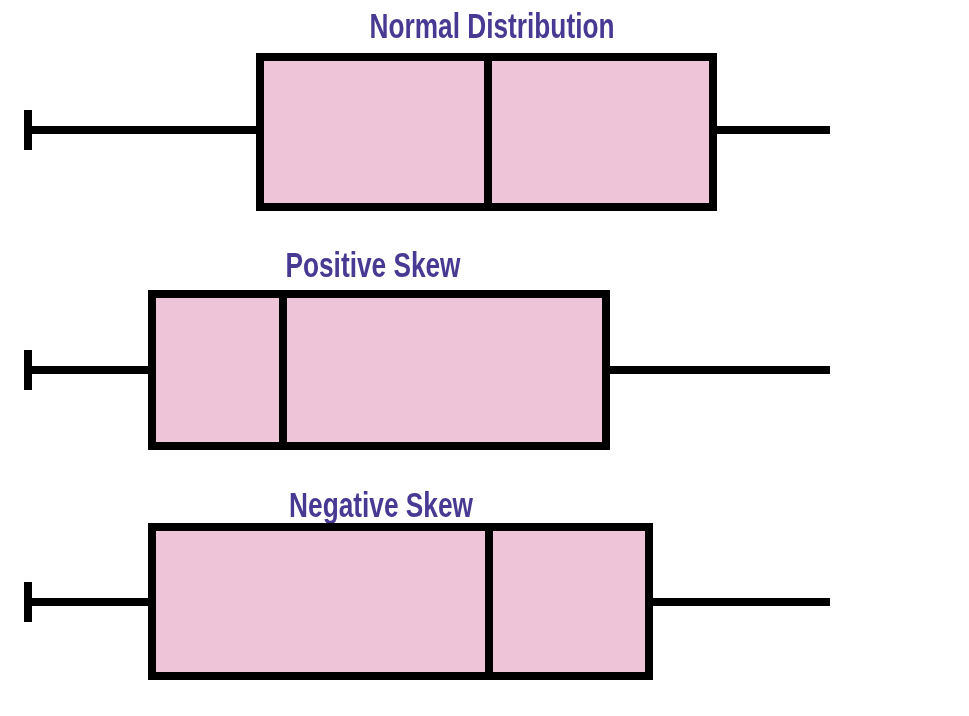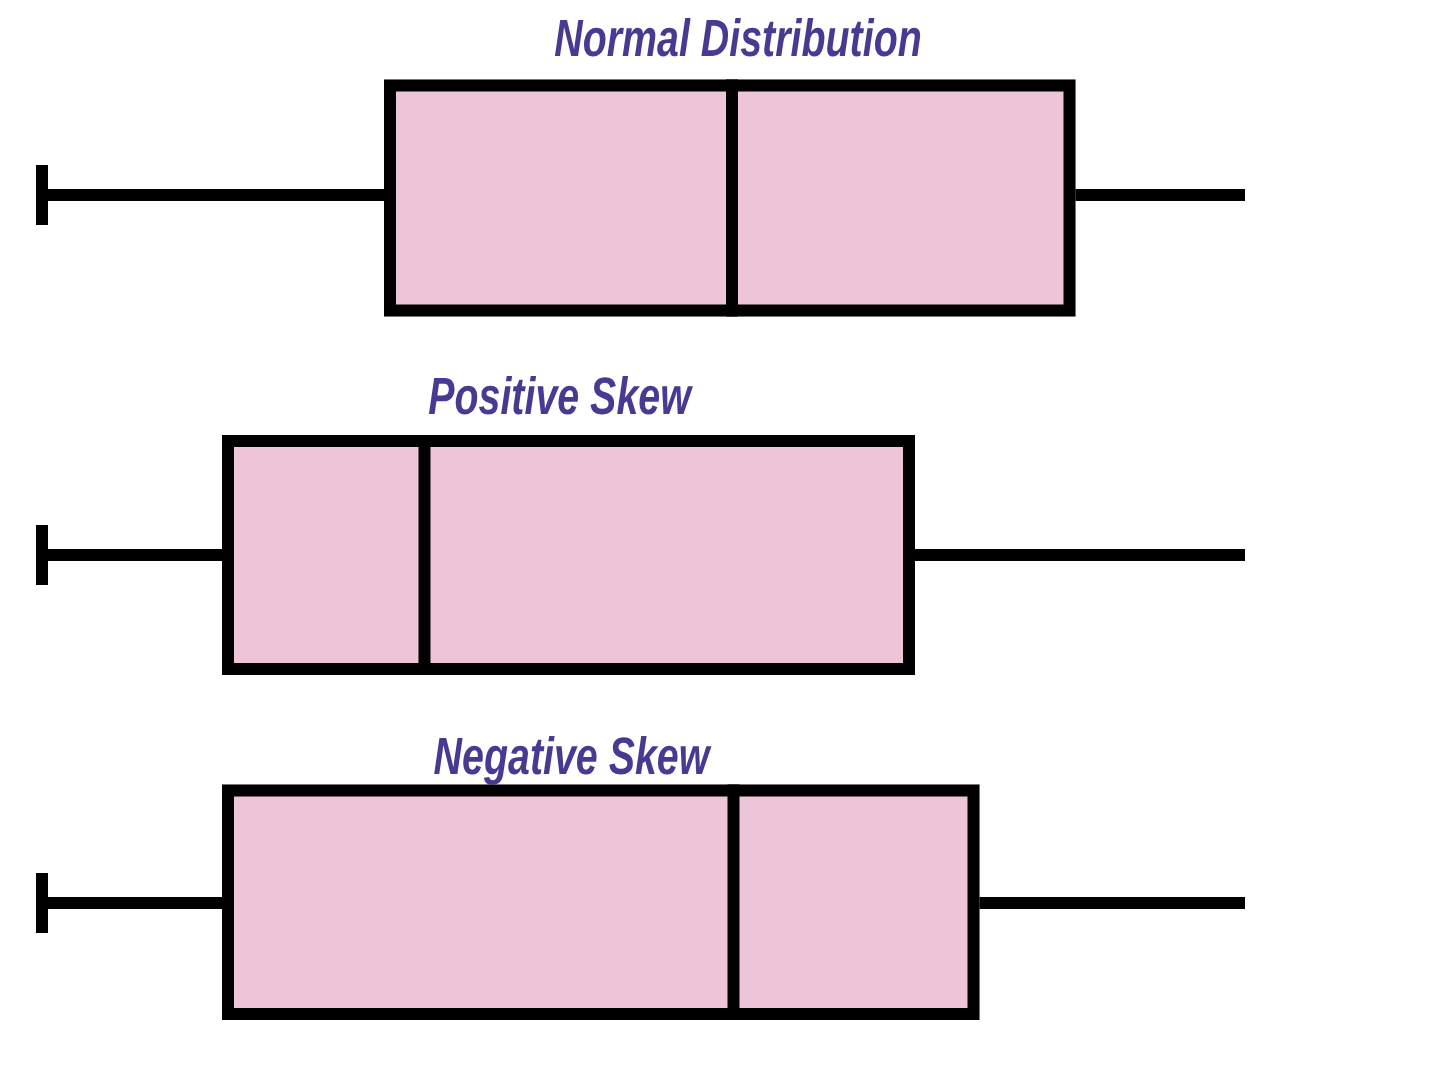--- a/index.html
+++ b/index.html
@@ -3,21 +3,20 @@
 <meta charset="utf-8">
 <style>
   html, body { margin: 0; padding: 0; background: #ffffff; }
   #figure {
     position: relative;
     width: 830px;
     height: 716px;
     background: var(--page-bg, #ffffff);
     overflow: hidden;
     font-family: "Liberation Sans", sans-serif;
-    font-style: italic;
   }
   .plot { position: absolute; inset: 0; }
   .plot-title {
     position: absolute;
     margin: 0;
     font-family: "Liberation Sans", sans-serif;
     font-weight: bold;
     font-size: 35px;
     line-height: 1;
     white-space: nowrap;

